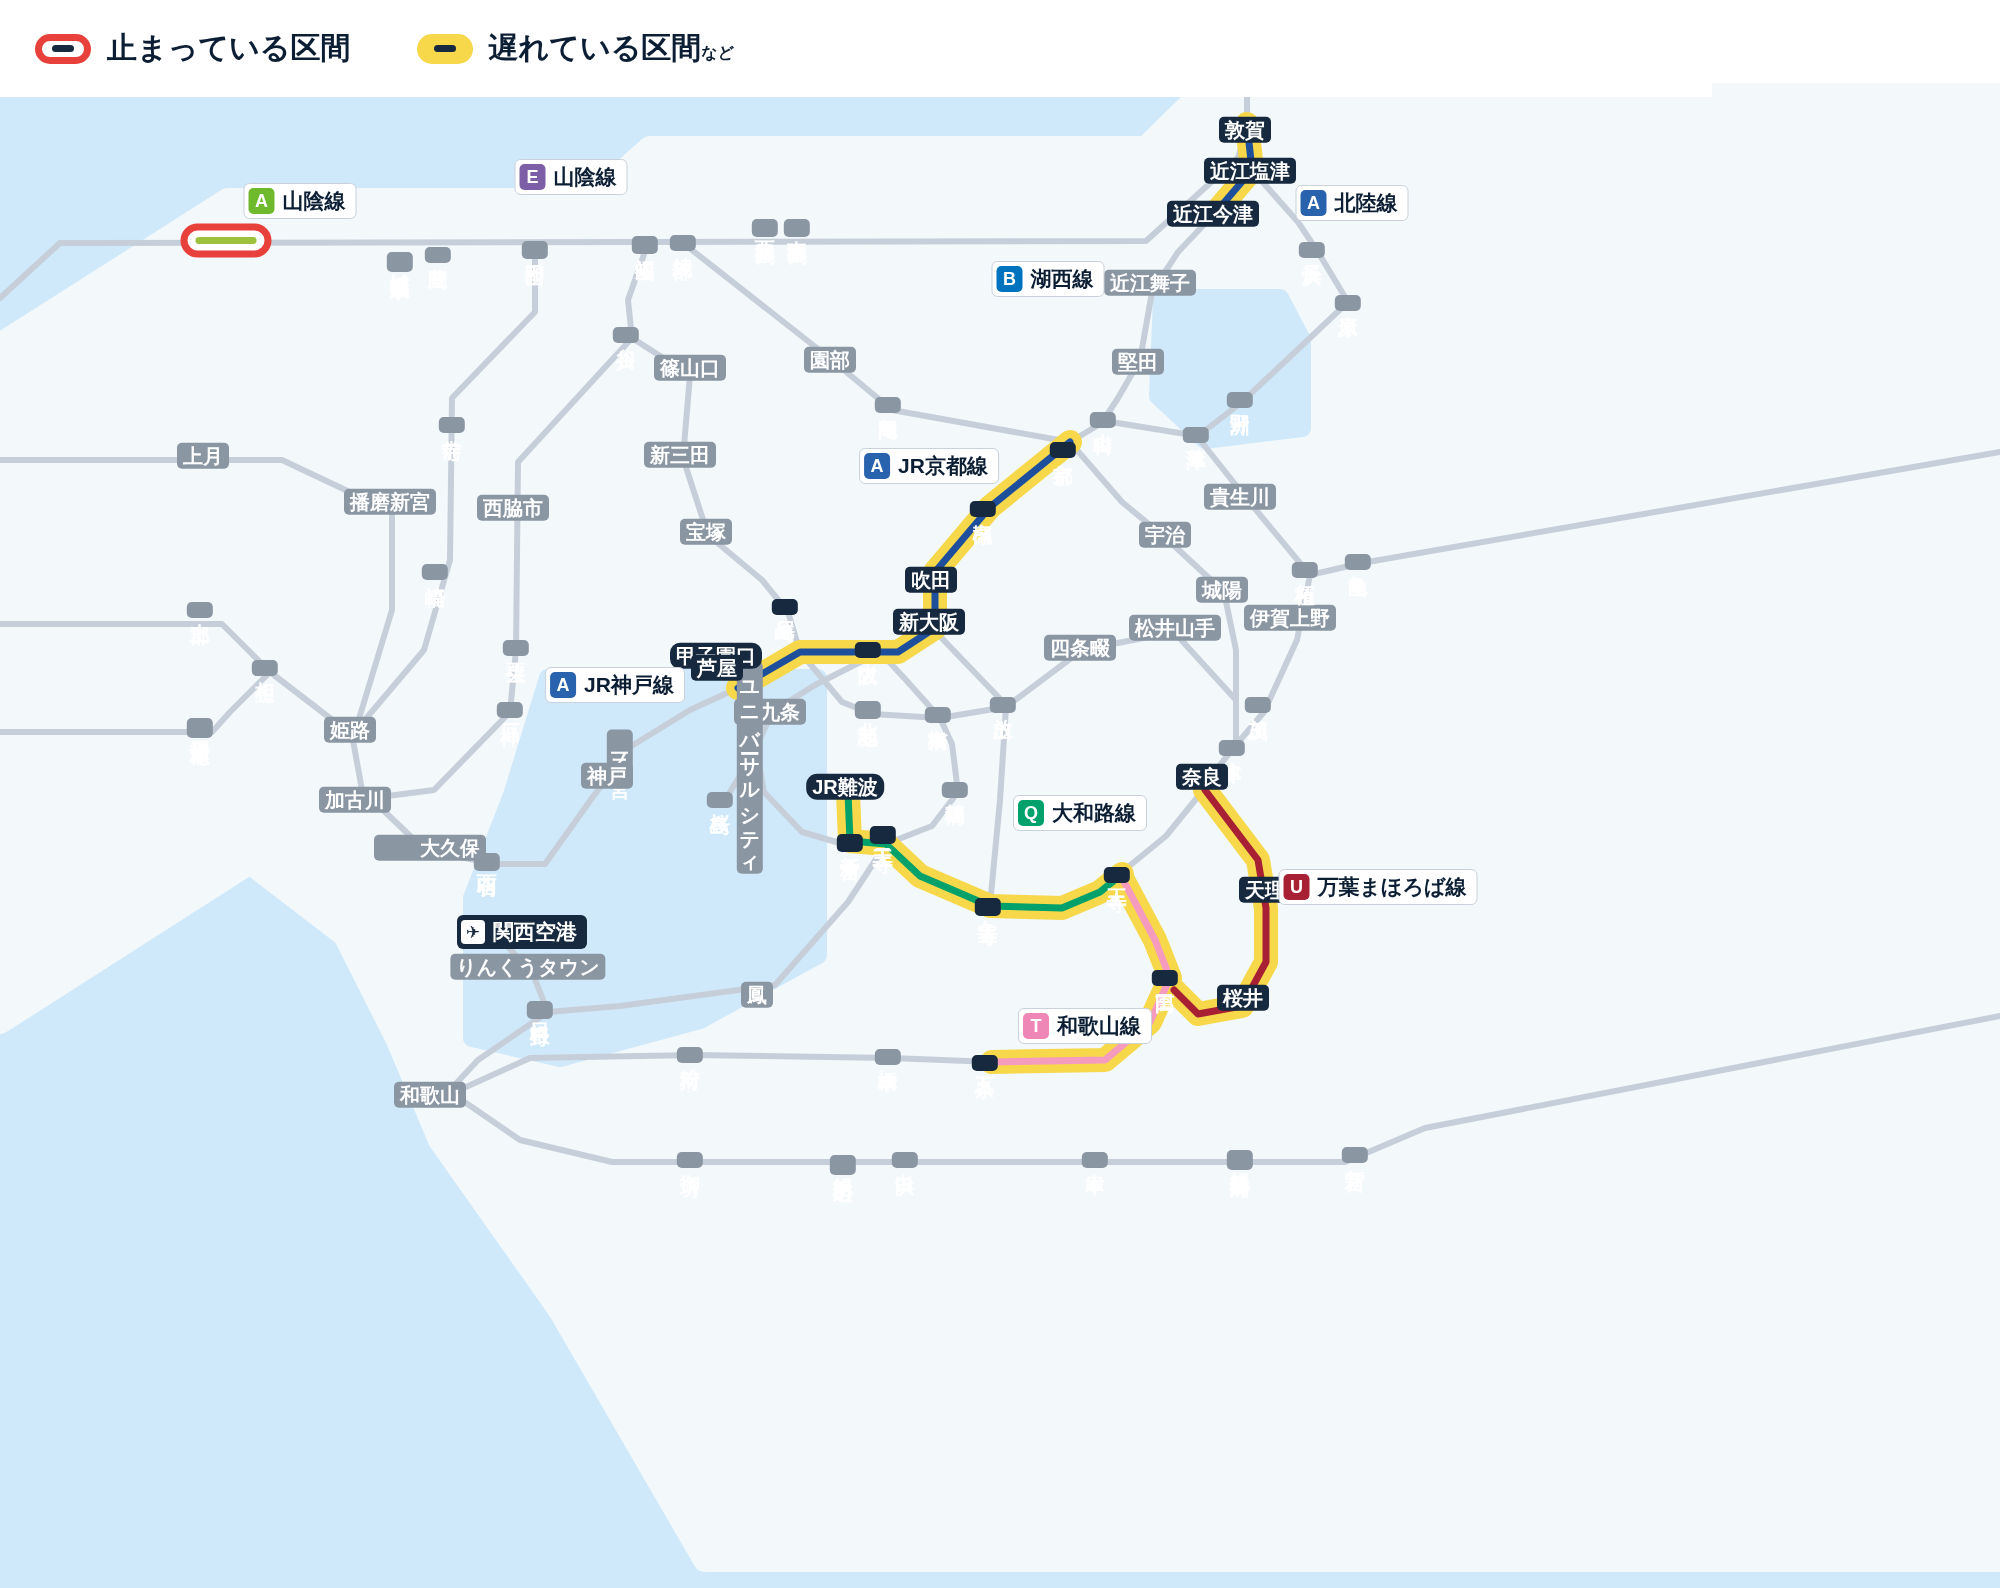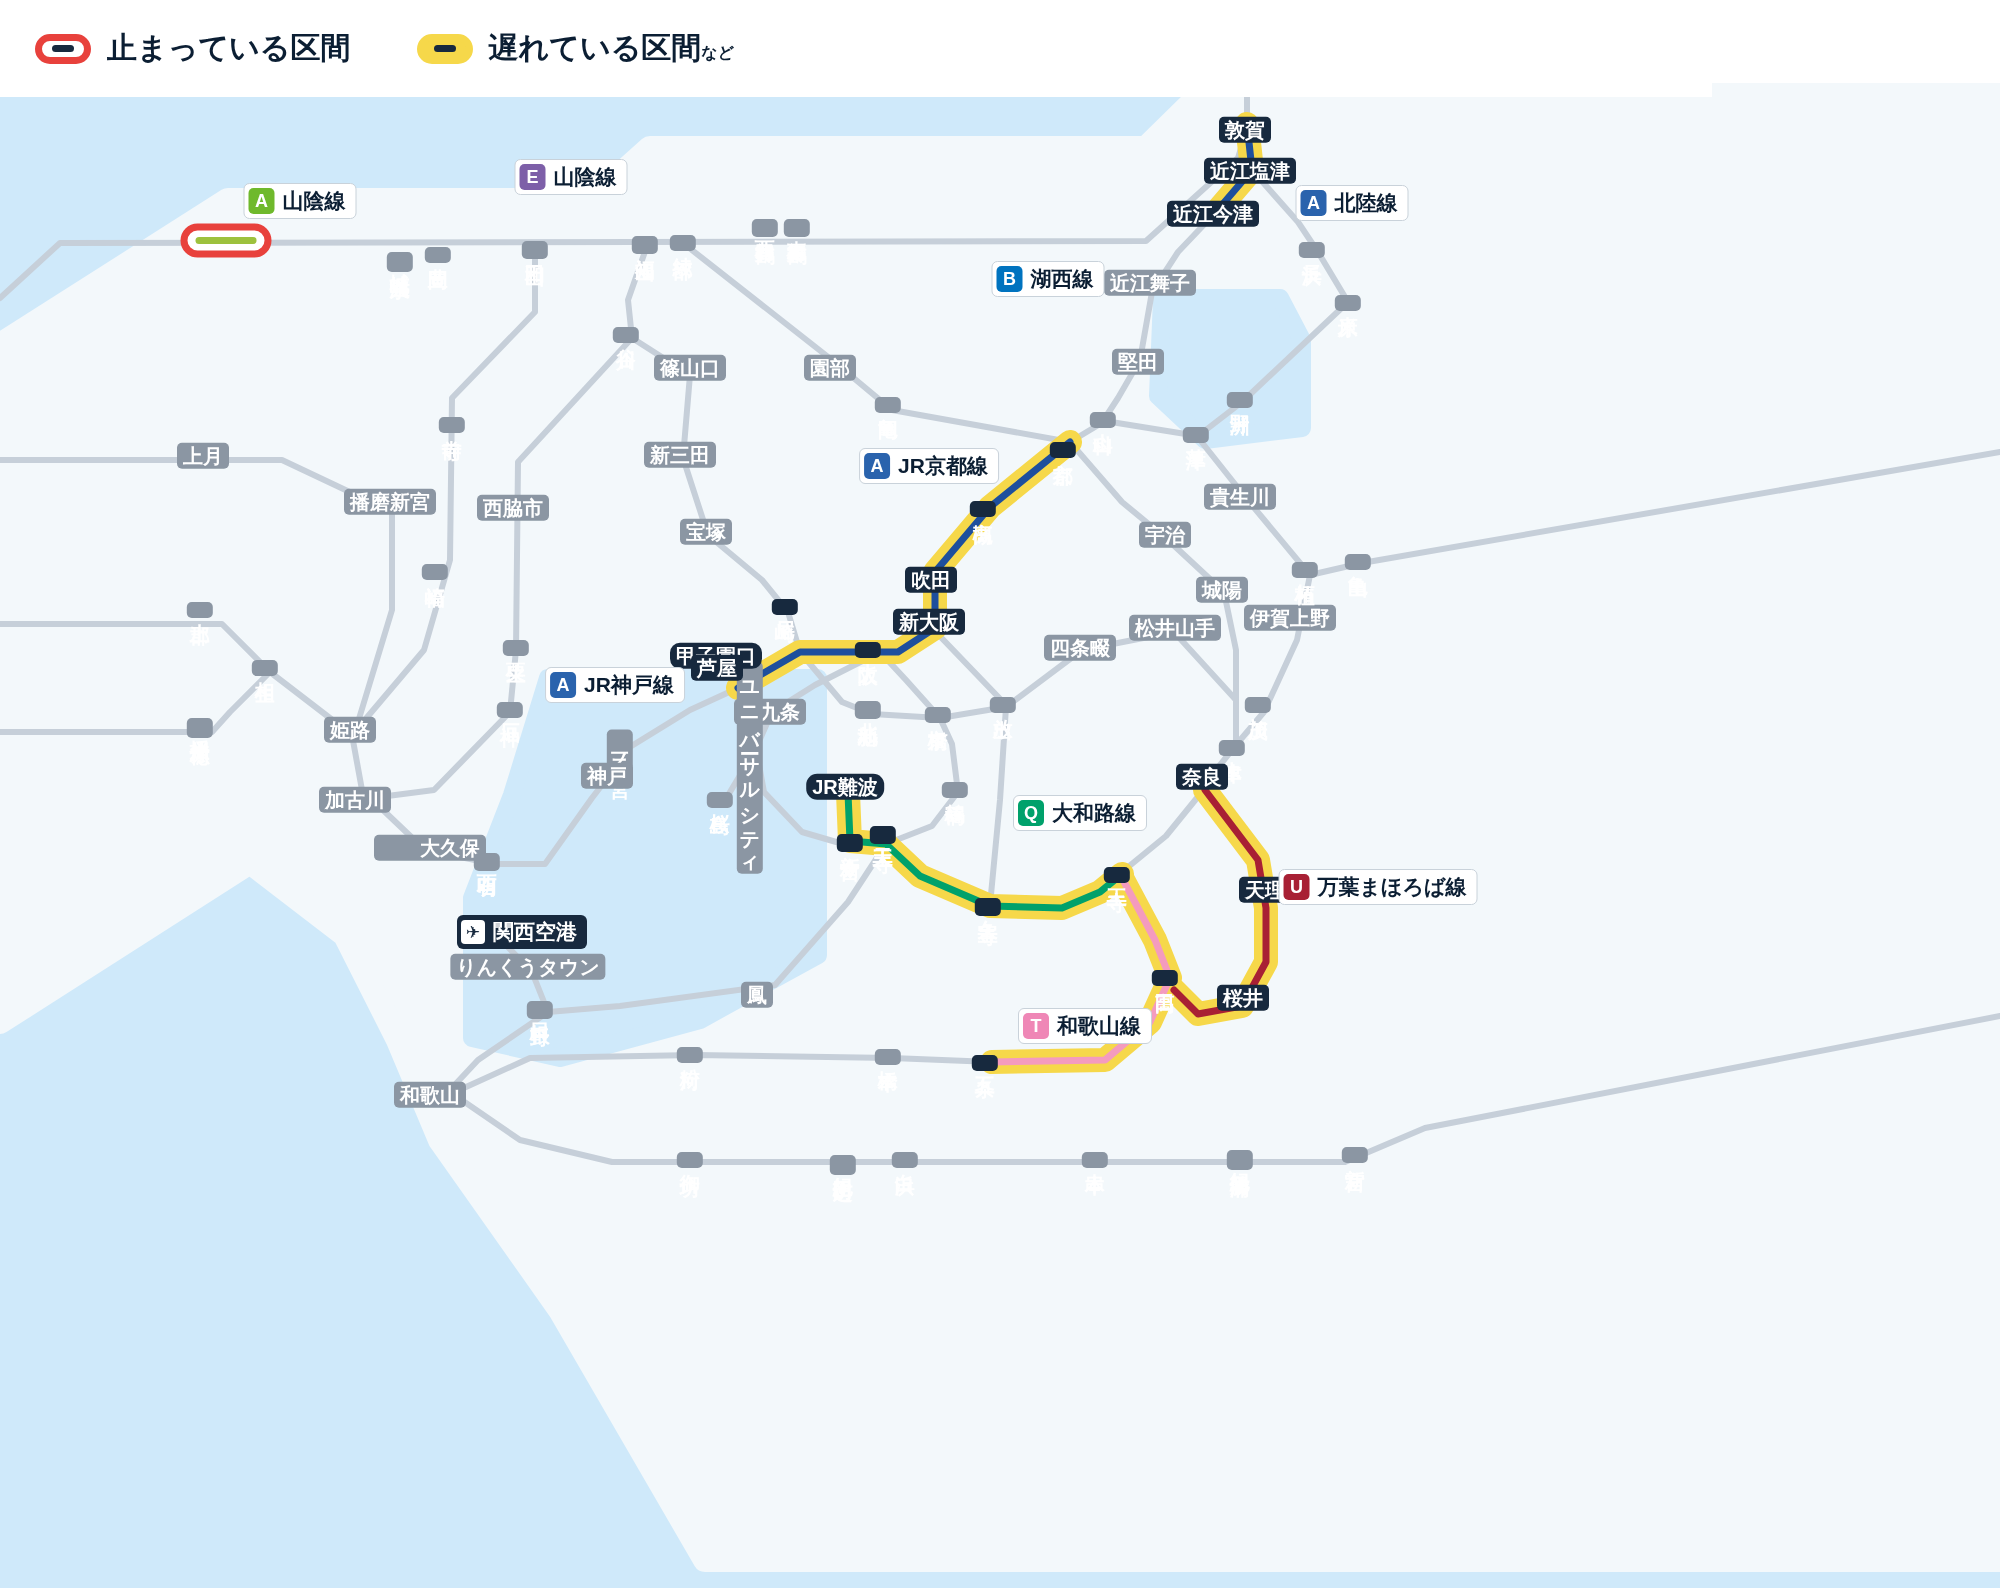--- a/index.html
+++ b/index.html
@@ -136,21 +136,21 @@
       <div class="st vert" style="left: 797px; top: 228px;">東舞鶴</div>
       <div class="st" style="left: 203px; top: 456px;">上月</div>
       <div class="st vert" style="left: 452px; top: 425px;">寺前</div>
       <div class="st" style="left: 390px; top: 502px;">播磨新宮</div>
       <div class="st" style="left: 513px; top: 508px;">西脇市</div>
       <div class="st vert" style="left: 435px; top: 572px;">福崎</div>
       <div class="st vert" style="left: 626px; top: 335px;">谷川</div>
       <div class="st" style="left: 690px; top: 368px; font-family: Liberation Serif, serif;">篠山口</div>
       <div class="st" style="left: 680px; top: 455px;">新三田</div>
       <div class="st" style="left: 706px; top: 532px;">宝塚</div>
-      <div class="st" style="left: 830px; top: 368px; text-align: right;">園部</div>
+      <div class="st" style="left: 830px; top: 360px; text-align: right;">園部</div>
       <div class="st vert" style="left: 888px; top: 405px;">亀岡</div>
       <div class="st vert" style="left: 516px; top: 648px;">粟生</div>
       <div class="st vert" style="left: 510px; top: 710px;">厄神</div>
       <div class="st vert" style="left: 200px; top: 610px;">上郡</div>
       <div class="st vert" style="left: 265px; top: 668px;">相生</div>
       <div class="st" style="left: 350px; top: 730px;">姫路</div>
       <div class="st vert" style="left: 200px; top: 728px;">播州赤穂</div>
       <div class="st" style="left: 355px; top: 800px;">加古川</div>
       <div class="st" style="left: 430px; top: 848px; padding-left: 46px;">大久保</div>
       <div class="st vert" style="left: 487px; top: 862px;">西明石</div>

